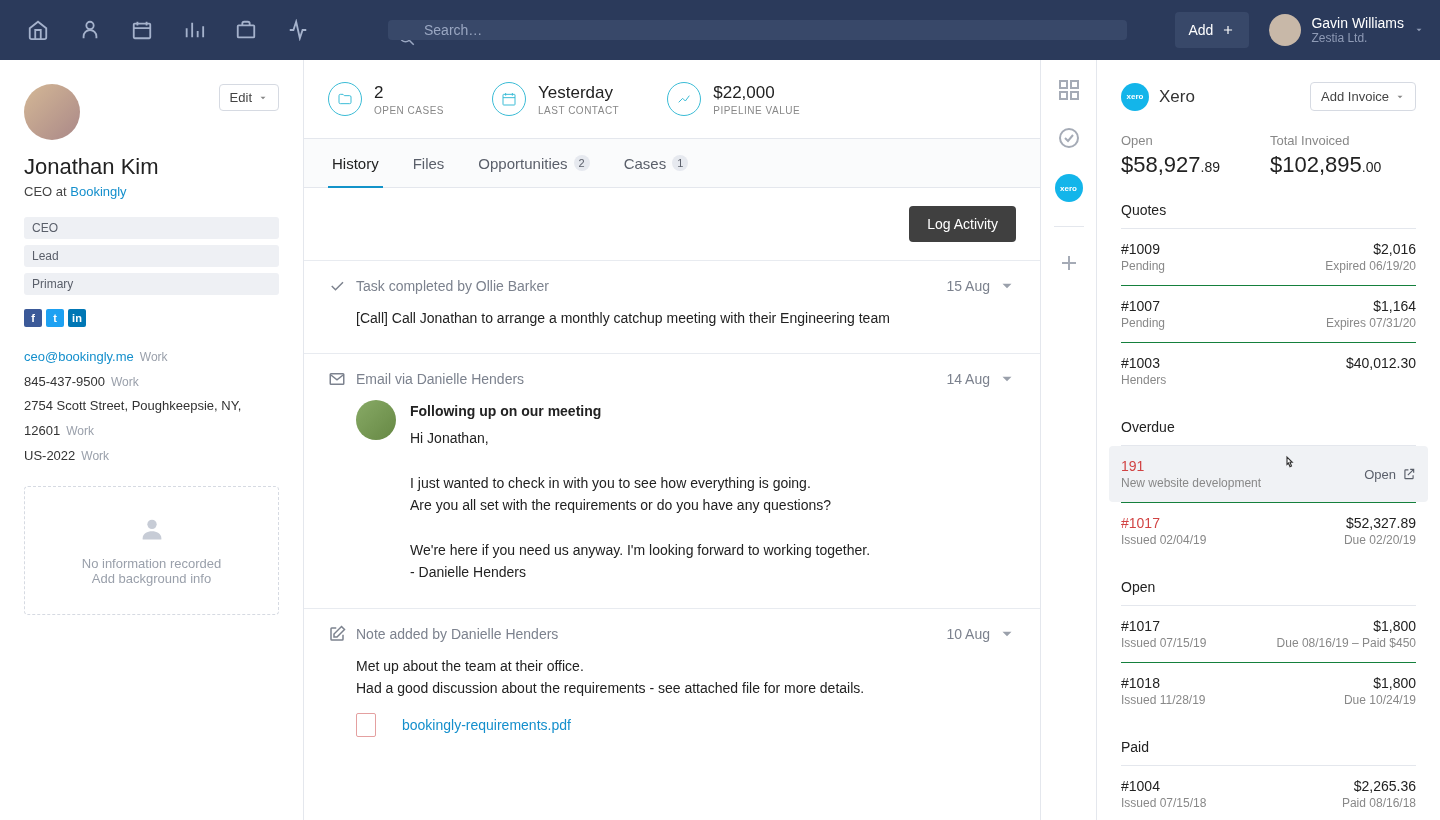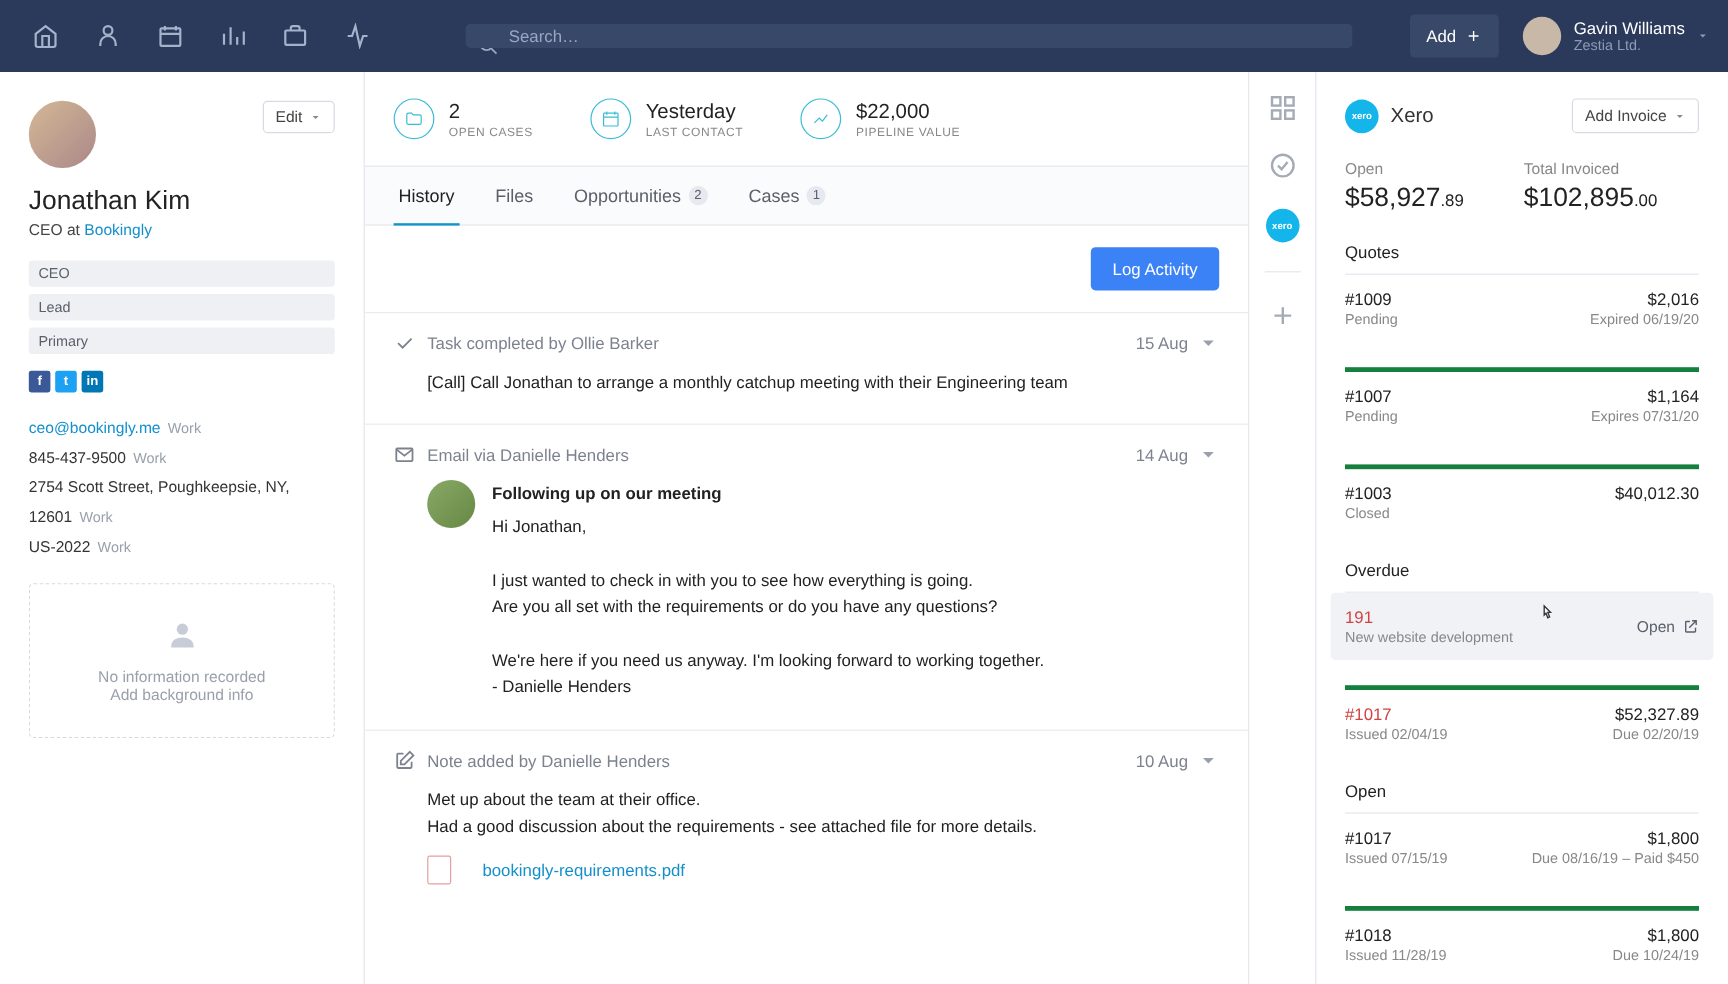--- a/index.html
+++ b/index.html
@@ -44,21 +44,21 @@
 .stat-ic { width: 34px; height: 34px; border: 1.5px solid #3bbcd6; border-radius: 50%; display: flex; align-items: center; justify-content: center; color: #3bbcd6; }
 .stat-ic svg { width: 16px; height: 16px; }
 .stat-val { font-size: 17px; color: #222; }
 .stat-lbl { font-size: 10px; color: #888; letter-spacing: 0.5px; text-transform: uppercase; margin-top: 2px; }
 .tabs-row { display: flex; align-items: center; padding: 0 24px; border-top: 1px solid #e4e7ed; border-bottom: 1px solid #e4e7ed; background: #fafbfc; height: 50px; }
 .tab { padding: 0 4px; margin-right: 26px; color: #5a5f6a; font-size: 15px; display: flex; align-items: center; gap: 6px; height: 100%; cursor: pointer; position: relative; }
 .tab.active { color: #222; }
 .tab.active::after { content: ''; position: absolute; bottom: -1px; left: 0; right: 0; height: 2px; background: #1393c9; }
 .tab-badge { background: #e6e9ef; color: #5a5f6a; font-size: 11px; min-width: 16px; height: 16px; border-radius: 8px; display: flex; align-items: center; justify-content: center; padding: 0 5px; }
 .log-row { padding: 18px 24px; display: flex; justify-content: flex-end; }
-.log-btn { background: #3b82f6; color: #fff; border: none; border-radius: 4px; padding: 10px 18px; font-size: 14px; cursor: pointer; }
+.log-btn { background: #404040; color: #fff; border: none; border-radius: 4px; padding: 10px 18px; font-size: 14px; cursor: pointer; }
 .timeline { padding: 0; }
 .tl-item { border-top: 1px solid #e8ebf0; padding: 16px 24px 24px; }
 .tl-head { display: flex; align-items: center; gap: 10px; color: #7c828e; font-size: 14px; }
 .tl-head svg { width: 18px; height: 18px; flex-shrink: 0; }
 .tl-date { margin-left: auto; display: flex; align-items: center; gap: 8px; }
 .tl-body { margin-top: 12px; margin-left: 28px; color: #222; line-height: 1.6; }
 .email-body { display: flex; gap: 14px; }
 .email-av { width: 40px; height: 40px; border-radius: 50%; background: linear-gradient(135deg,#8a6,#684); flex-shrink: 0; }
 .email-content { flex: 1; }
 .email-subject { font-weight: 600; margin-bottom: 4px; }
@@ -73,21 +73,21 @@
 .xero-head { display: flex; align-items: center; gap: 10px; margin-bottom: 22px; }
 .xero-logo { width: 28px; height: 28px; border-radius: 50%; background: #13b5ea; color: #fff; display: flex; align-items: center; justify-content: center; font-size: 8px; font-weight: bold; }
 .xero-title { flex: 1; font-size: 17px; font-weight: 500; }
 .invoice-btn { border: 1px solid #d6dae2; background: #fff; border-radius: 4px; padding: 6px 10px; display: flex; align-items: center; gap: 6px; font-size: 13px; cursor: pointer; color: #444; }
 .totals { display: flex; gap: 50px; margin-bottom: 24px; }
 .total-lbl { font-size: 13px; color: #888; margin-bottom: 4px; }
 .total-val { font-size: 22px; font-weight: 500; color: #222; }
 .total-val small { font-size: 14px; font-weight: 400; }
 .section-title { font-size: 14px; color: #222; padding-bottom: 10px; border-bottom: 1px solid #e4e7ed; margin-bottom: 0; }
 .inv-item { padding: 12px 0; display: flex; justify-content: space-between; gap: 8px; }
-.inv-item + .inv-item { border-top: 4px solid #15803d; margin-top: 21px; }
+.inv-item + .inv-item { border-top: 1px solid #15803d; }
 .inv-item.hov { background: #f0f2f5; margin: 0 -12px; padding: 12px 12px; border-radius: 4px; border-top: none; }
 .inv-id { font-size: 14px; color: #222; }
 .inv-id.red { color: #d14343; }
 .inv-sub { font-size: 12px; color: #888; margin-top: 2px; }
 .inv-amt { font-size: 14px; color: #222; }
 .open-link { color: #5a5f6a; font-size: 13px; display: flex; align-items: center; gap: 6px; }
 .section-block { margin-top: 20px; }
 .section-block:first-of-type { margin-top: 0; }
 .cursor-ic { position: absolute; width: 18px; height: 18px; pointer-events: none; }
 </style>
@@ -388,21 +388,21 @@
             <div class="inv-sub">Pending</div>
           </div>
           <div style="text-align:right">
             <div class="inv-amt">$1,164</div>
             <div class="inv-sub">Expires 07/31/20</div>
           </div>
         </div>
       <div class="inv-item">
           <div>
             <div class="inv-id">#1003</div>
-            <div class="inv-sub">Closed</div>
+            <div class="inv-sub">Henders</div>
           </div>
           <div style="text-align:right">
             <div class="inv-amt">$40,012.30</div>
           </div>
         </div>
     </div>
 
     <div class="section-block">
       <div class="section-title">Overdue</div>
       <div class="inv-item hov" style="position:relative">

